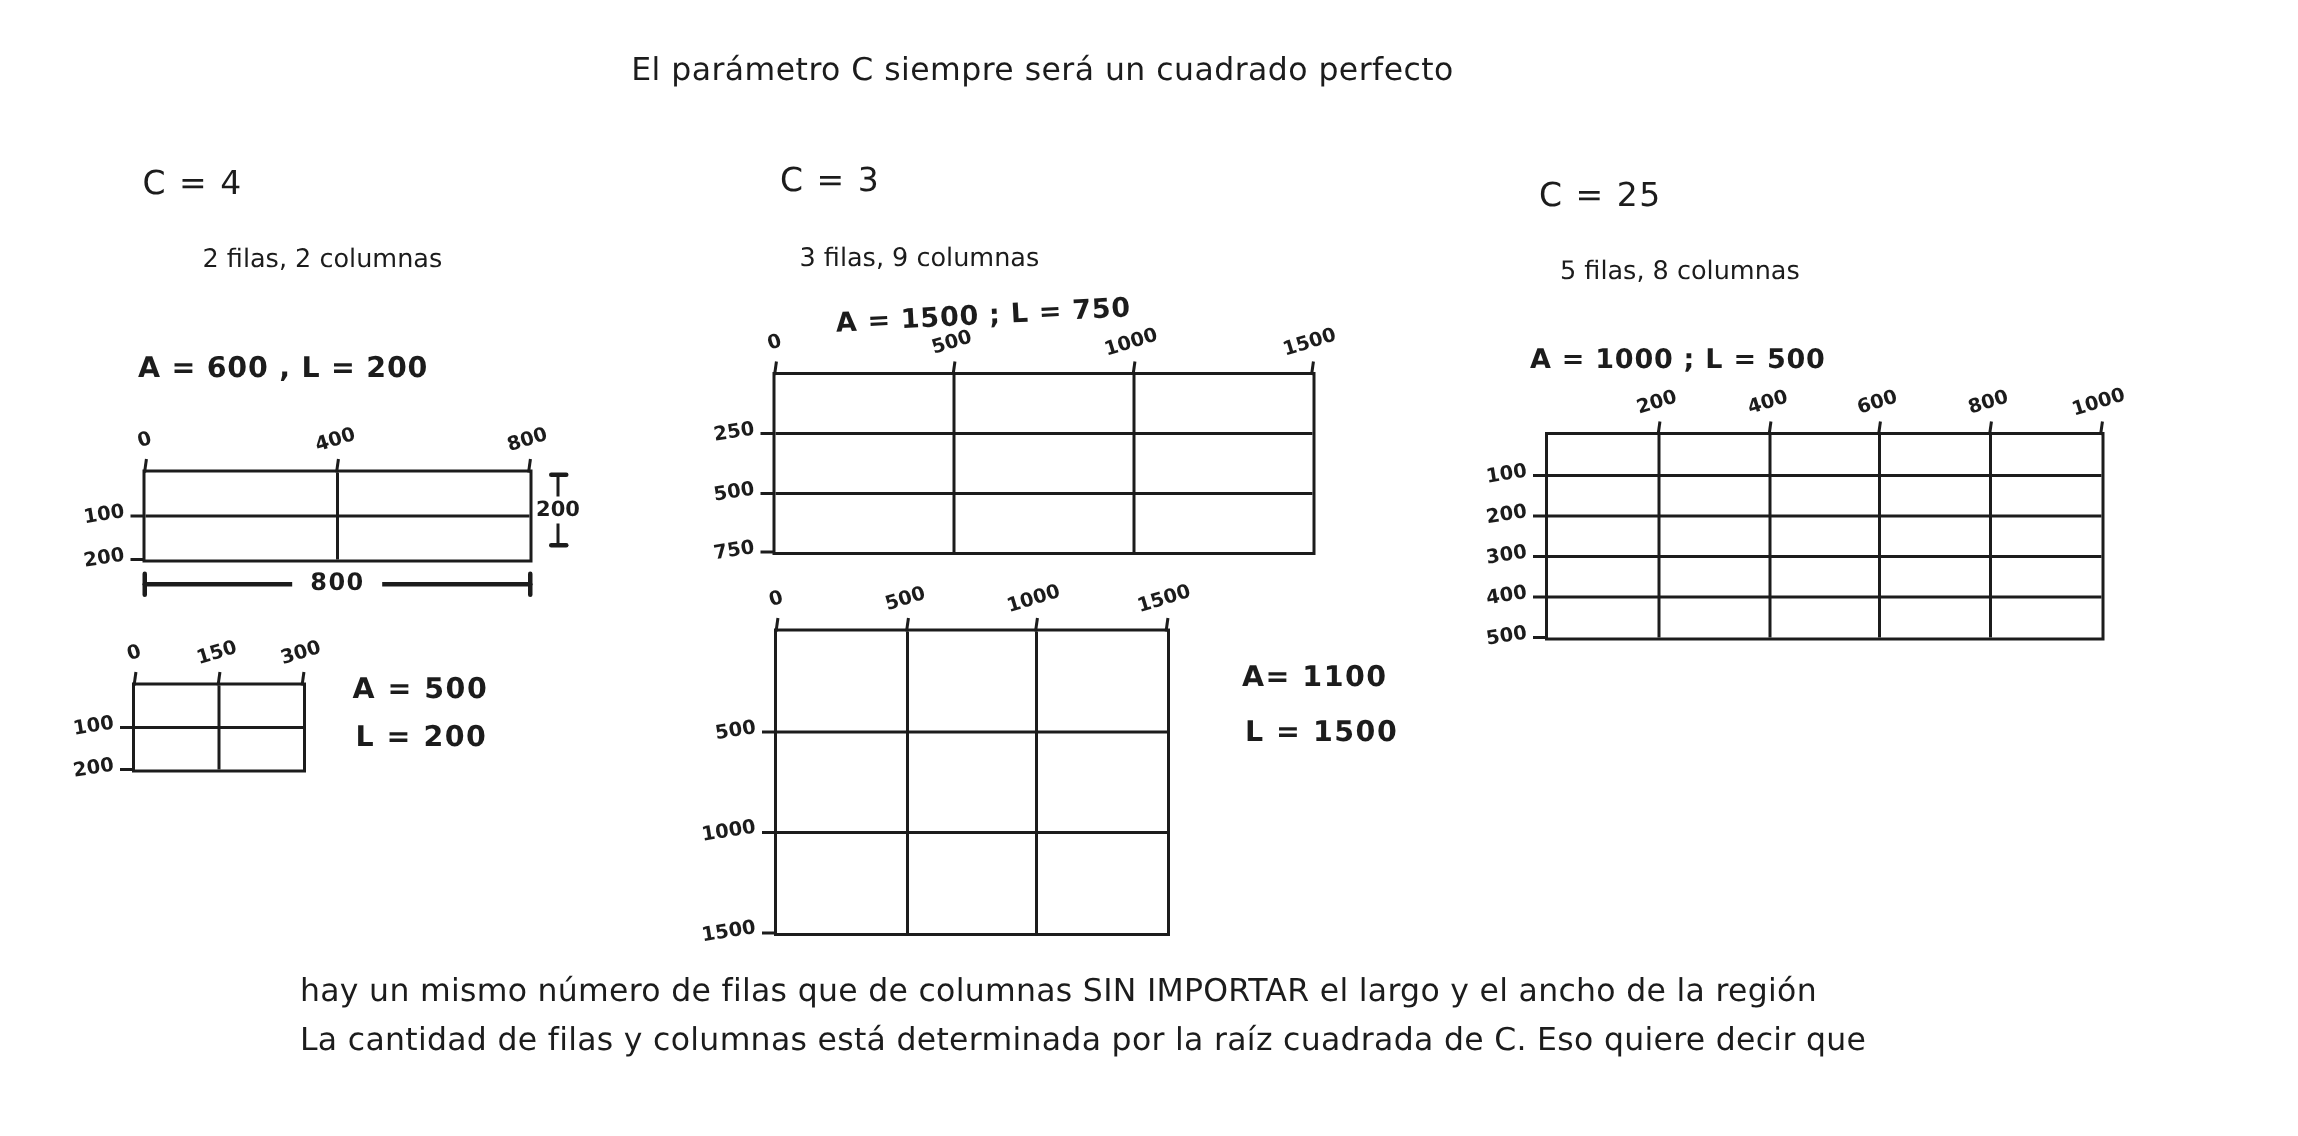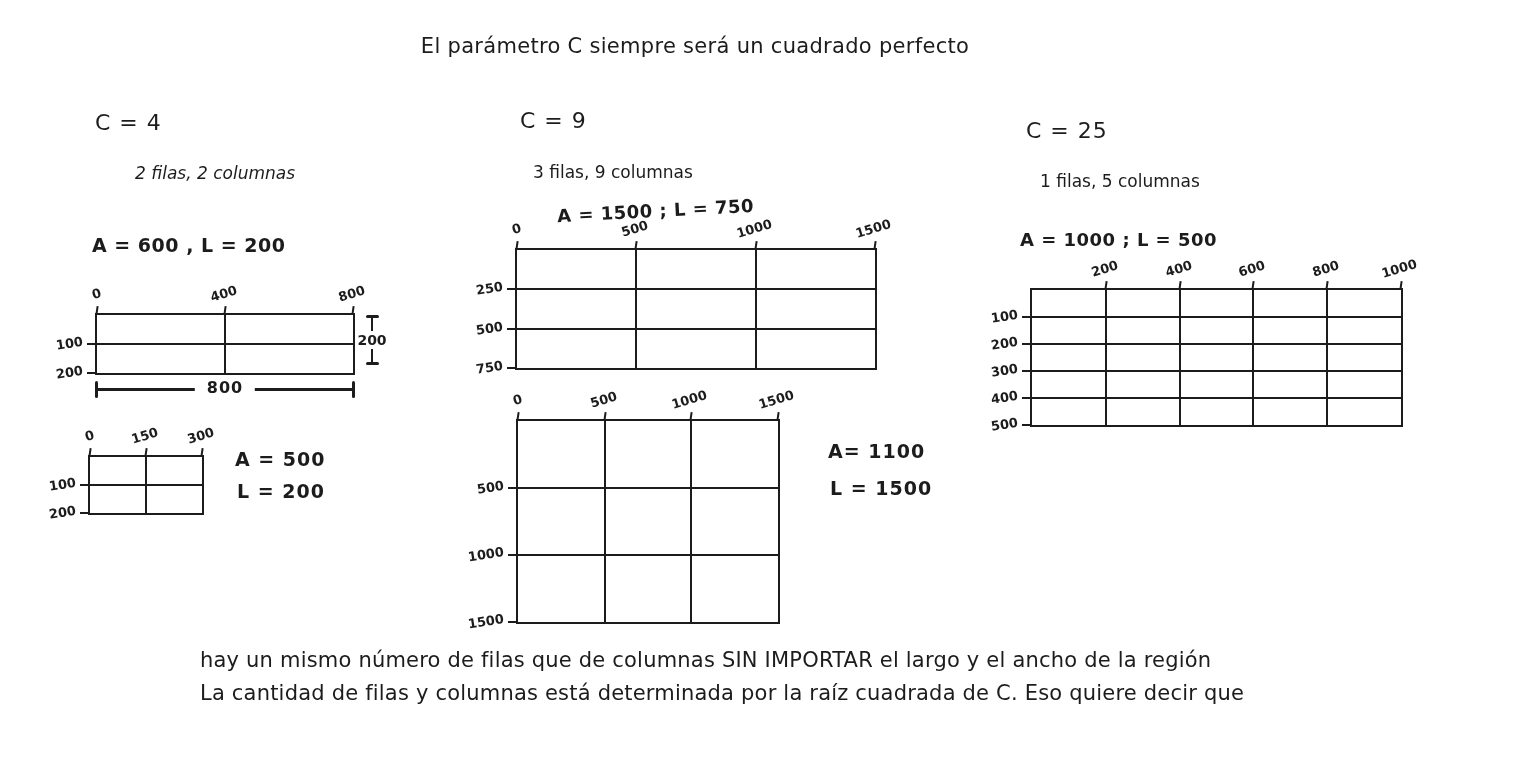--- a/index.html
+++ b/index.html
@@ -39,21 +39,21 @@
 
   .footer{left:200px;top:644px;width:1090px;font-size:21px;line-height:33px;letter-spacing:.2px;}
   .tilt-n3{transform:rotate(-3deg);}
 </style>
 </head>
 <body>
 
 <div class="abs title">El parámetro C siempre será un cuadrado perfecto</div>
 
 <div class="abs heading" style="left:95px;top:110px;">C = 4</div>
-<div class="abs subheading" style="left:135px;top:163px;font-style:italic;">2 filas, 2 columnas</div>
+<div class="abs subheading" style="left:135px;top:163px;">2 filas, 2 columnas</div>
 <div class="abs params" style="left:92px;top:234px;">A = 600 ,   L = 200</div>
 
 <div class="grid" style="left:95px;top:313px;width:260px;height:62px;">
     <div class="gline-v" style="left: 50%;"></div>
     <div class="gline-h" style="top: 50%;"></div>
     <div class="tick-top" style="left: 0%;"></div>
     <div class="tlabel" style="left: 0%;">0</div>
     <div class="tick-top" style="left: 50%;"></div>
     <div class="tlabel" style="left: 50%;">400</div>
     <div class="tick-top" style="left: 100%;"></div>
@@ -86,21 +86,21 @@
     <div class="tick-top" style="left: 100%;"></div>
     <div class="tlabel" style="left: 100%;">300</div>
     <div class="tick-left" style="top: 50%;"></div>
     <div class="llabel" style="top: 50%;">100</div>
     <div class="tick-left" style="top: 100%;"></div>
     <div class="llabel" style="top: 100%;">200</div>
   </div>
 <div class="abs sidelabel" style="left:235px;top:448px;">A = 500</div>
 <div class="abs sidelabel" style="left:237px;top:480px;">L = 200</div>
 
-<div class="abs heading" style="left:520px;top:108px;">C = 9</div>
+<div class="abs heading" style="left:520px;top:108px;">C = 3</div>
 <div class="abs subheading" style="left:533px;top:162px;">3 filas, 9 columnas</div>
 <div class="abs params tilt-n3" style="left:557px;top:200px;font-size:18px;">A = 1500 ;   L = 750</div>
 
 <div class="grid" style="left:515px;top:248px;width:362px;height:122px;">
     <div class="gline-v" style="left: 33.3333%;"></div>
     <div class="gline-v" style="left: 66.6667%;"></div>
     <div class="gline-h" style="top: 33.3333%;"></div>
     <div class="gline-h" style="top: 66.6667%;"></div>
     <div class="tick-top" style="left: 0%;"></div>
     <div class="tlabel" style="left: 0%;">0</div>
@@ -135,21 +135,21 @@
     <div class="llabel" style="top: 33.3333%;">500</div>
     <div class="tick-left" style="top: 66.6667%;"></div>
     <div class="llabel" style="top: 66.6667%;">1000</div>
     <div class="tick-left" style="top: 100%;"></div>
     <div class="llabel" style="top: 100%;">1500</div>
   </div>
 <div class="abs sidelabel" style="left:828px;top:440px;">A= 1100</div>
 <div class="abs sidelabel" style="left:830px;top:477px;">L = 1500</div>
 
 <div class="abs heading" style="left:1026px;top:118px;">C = 25</div>
-<div class="abs subheading" style="left:1040px;top:171px;">1 filas, 5 columnas</div>
+<div class="abs subheading" style="left:1040px;top:171px;">5 filas, 8 columnas</div>
 <div class="abs params" style="left:1020px;top:229px;font-size:18px;">A = 1000   ;    L = 500</div>
 
 <div class="grid" style="left:1030px;top:288px;width:373px;height:139px;">
     <div class="gline-v" style="left: 20%;"></div>
     <div class="gline-v" style="left: 40%;"></div>
     <div class="gline-v" style="left: 60%;"></div>
     <div class="gline-v" style="left: 80%;"></div>
     <div class="gline-h" style="top: 20%;"></div>
     <div class="gline-h" style="top: 40%;"></div>
     <div class="gline-h" style="top: 60%;"></div>

